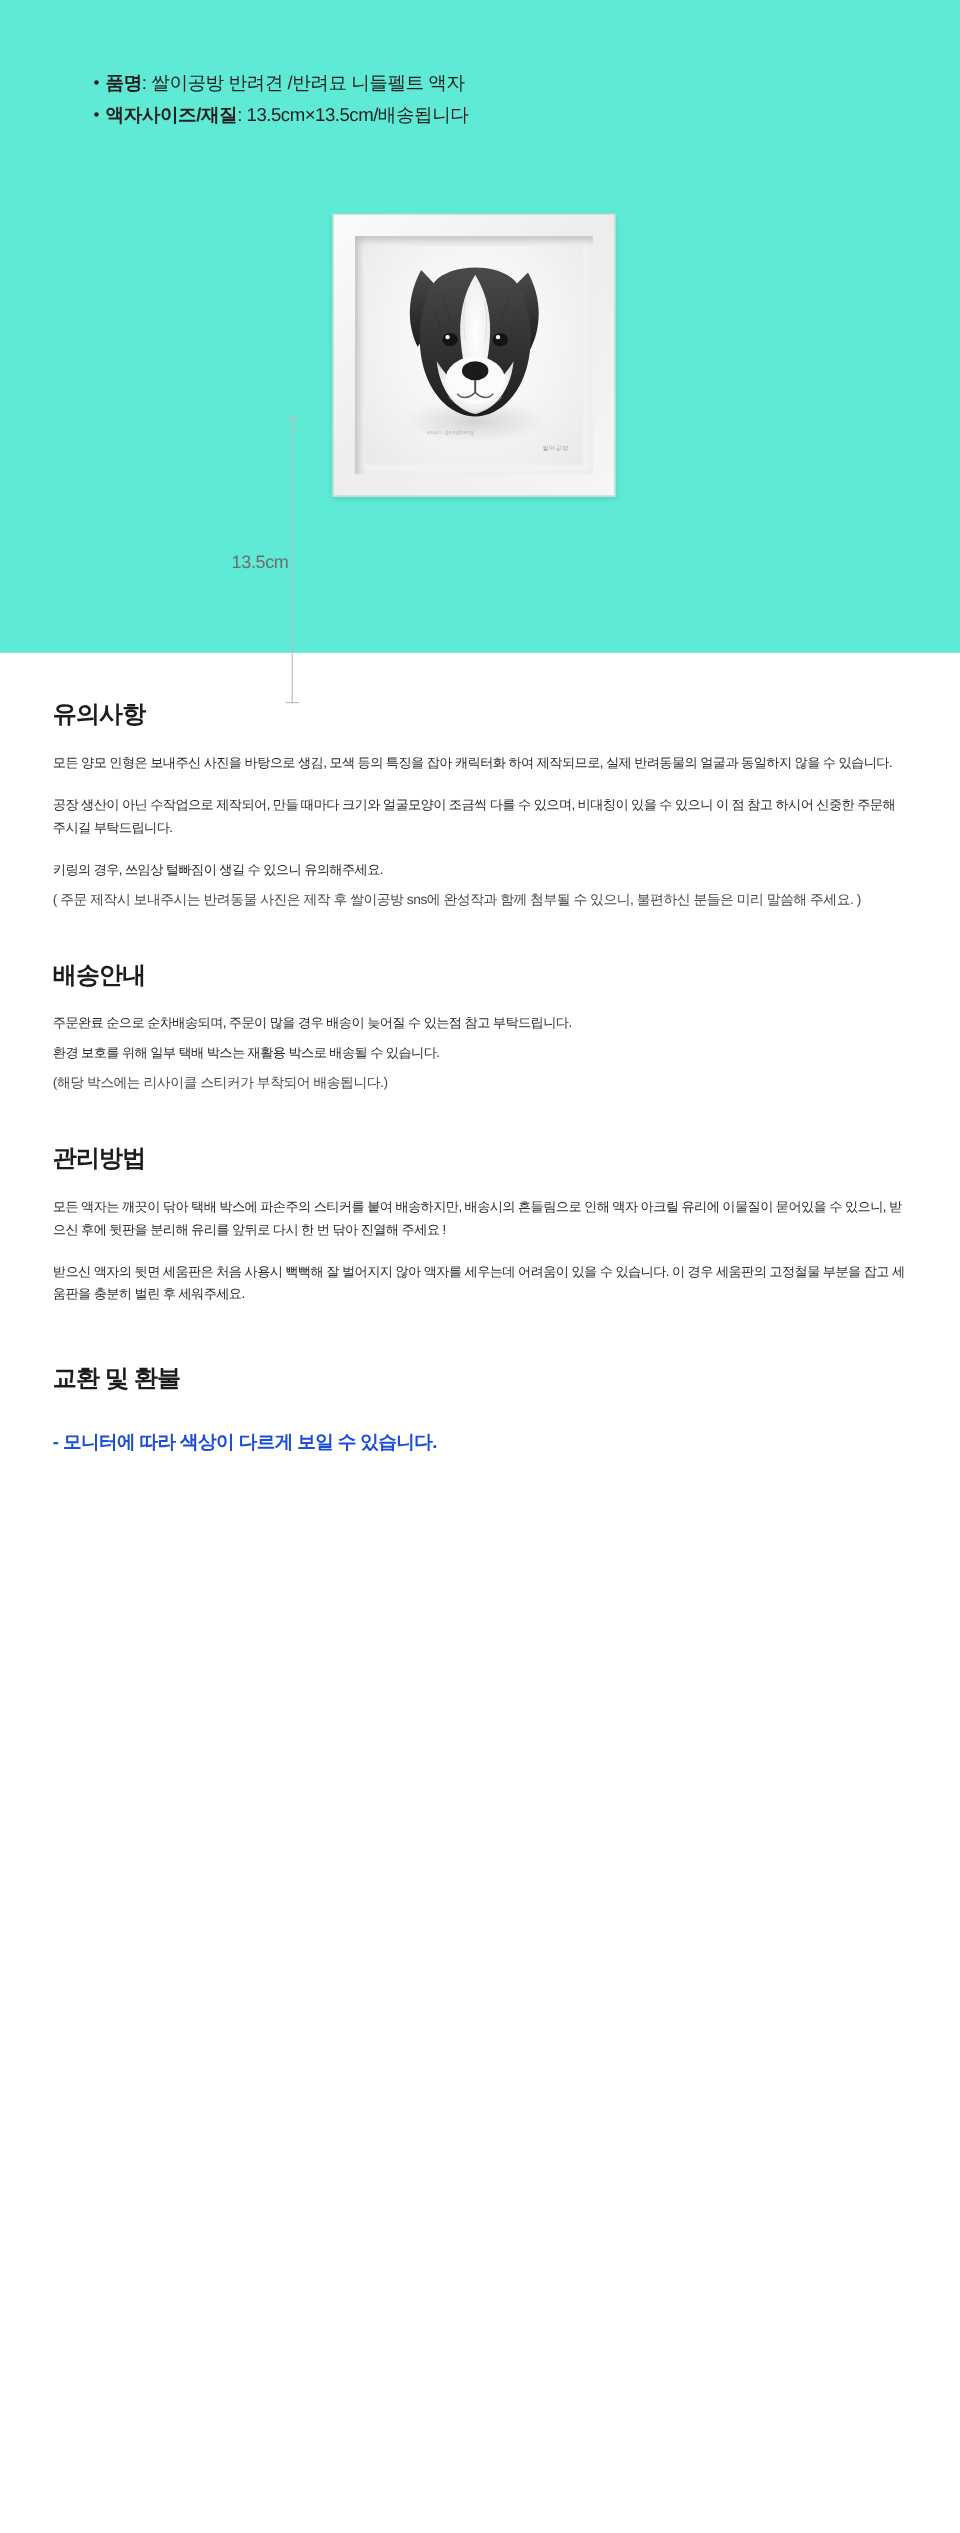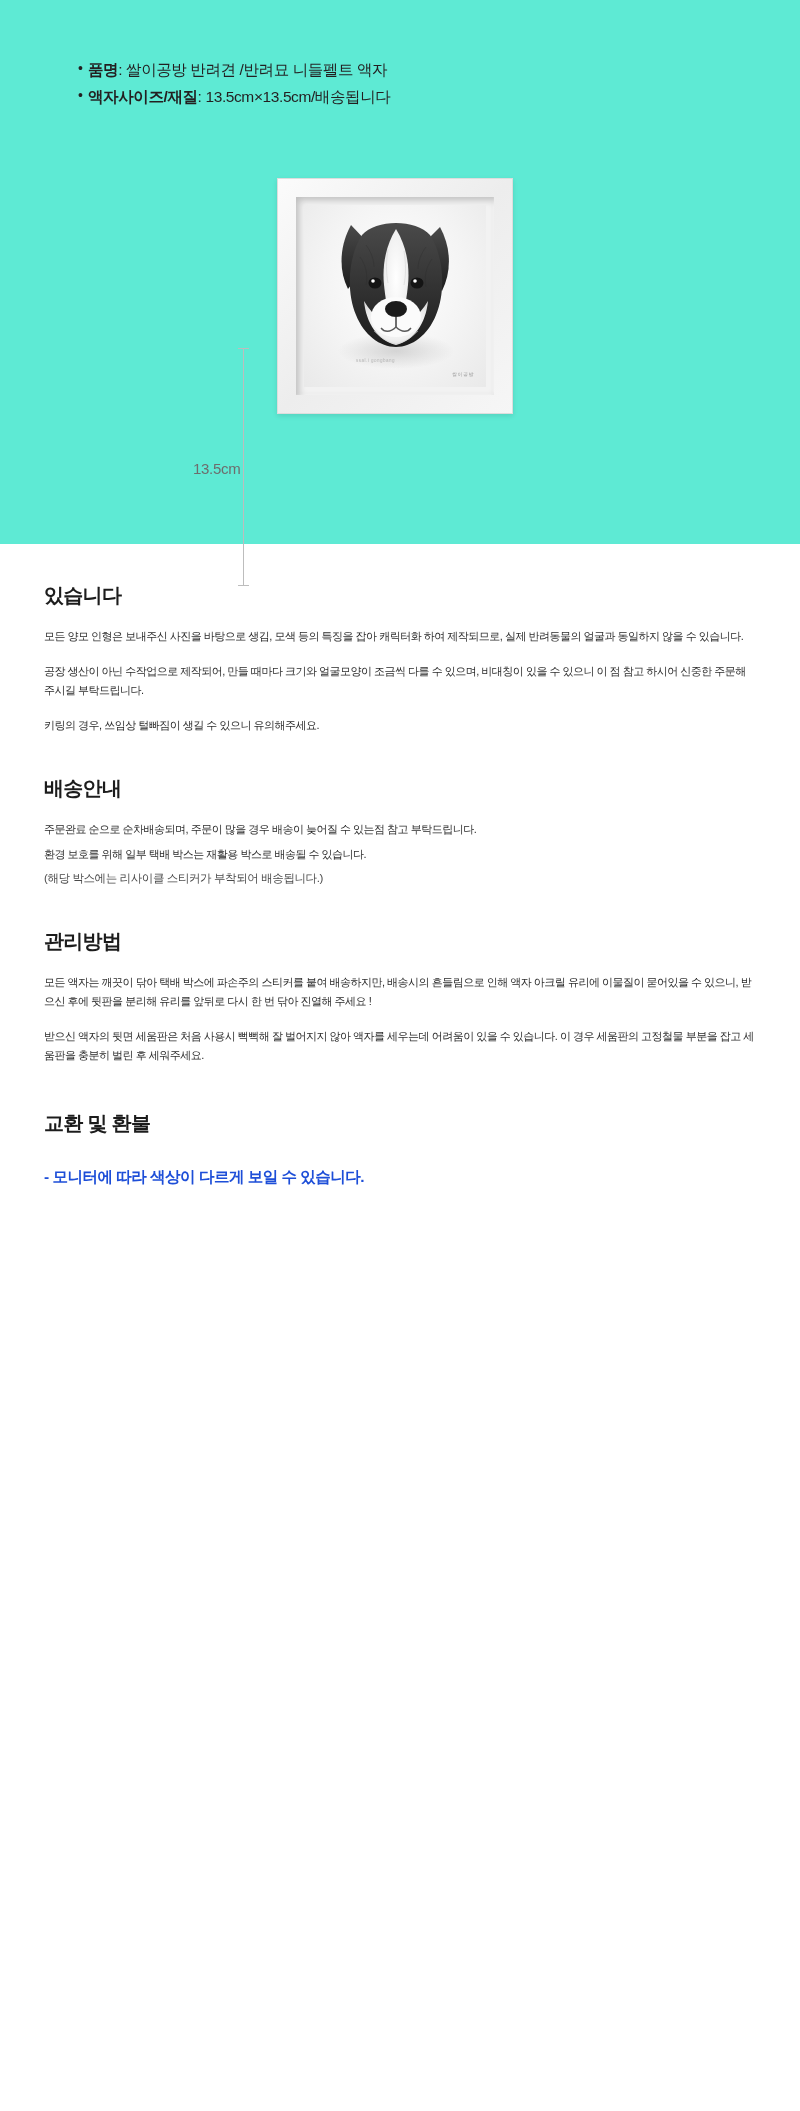--- a/index.html
+++ b/index.html
@@ -257,24 +257,25 @@
           </div>
         </div>
       </div>
 
     </div>
   </div>
 
   <div class="content">
 
     <div class="sec sec-gap-lg">
-      <h2 class="sec-title">있습니다</h2>
+      <h2 class="sec-title">유의사항</h2>
       <p class="para">모든 양모 인형은 보내주신 사진을 바탕으로 생김, 모색 등의 특징을 잡아 캐릭터화 하여 제작되므로, 실제 반려동물의 얼굴과 동일하지 않을 수 있습니다.</p>
       <p class="para">공장 생산이 아닌 수작업으로 제작되어, 만들 때마다 크기와 얼굴모양이 조금씩 다를 수 있으며, 비대칭이 있을 수 있으니 이 점 참고 하시어 신중한 주문해주시길 부탁드립니다.</p>
       <p class="para tight">키링의 경우, 쓰임상 털빠짐이 생길 수 있으니 유의해주세요.</p>
+      <p class="note">( 주문 제작시 보내주시는 반려동물 사진은 제작 후 쌀이공방 sns에 완성작과 함께 첨부될 수 있으니, 불편하신 분들은 미리 말씀해 주세요. )</p>
     </div>
 
     <div class="sec sec-gap-lg">
       <h2 class="sec-title">배송안내</h2>
       <p class="para tight">주문완료 순으로 순차배송되며, 주문이 많을 경우 배송이 늦어질 수 있는점 참고 부탁드립니다.</p>
       <p class="para tight">환경 보호를 위해 일부 택배 박스는 재활용 박스로 배송될 수 있습니다.</p>
       <p class="note">(해당 박스에는 리사이클 스티커가 부착되어 배송됩니다.)</p>
     </div>
 
     <div class="sec sec-gap-xl">

